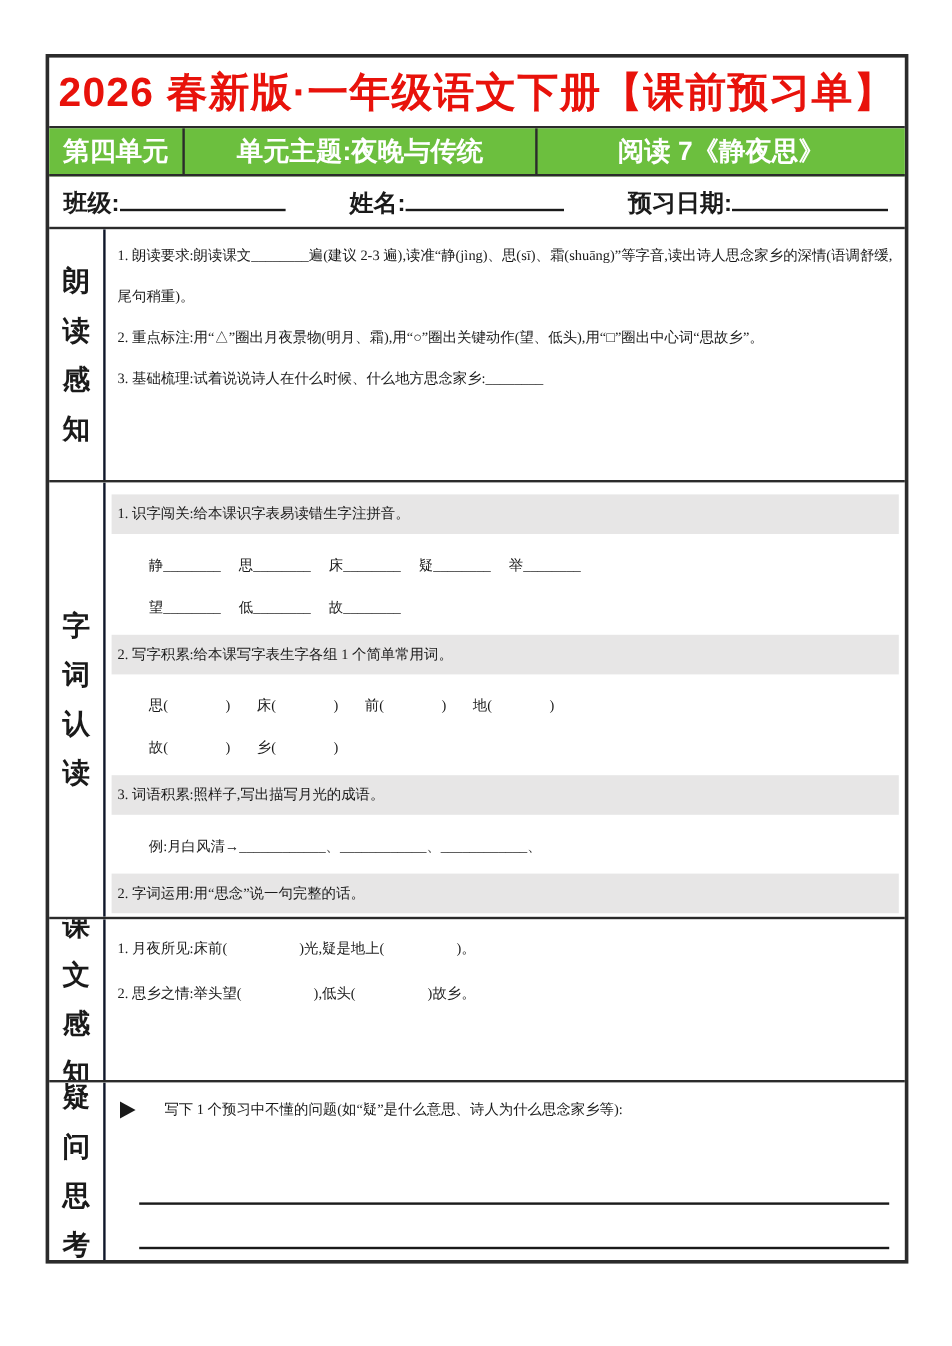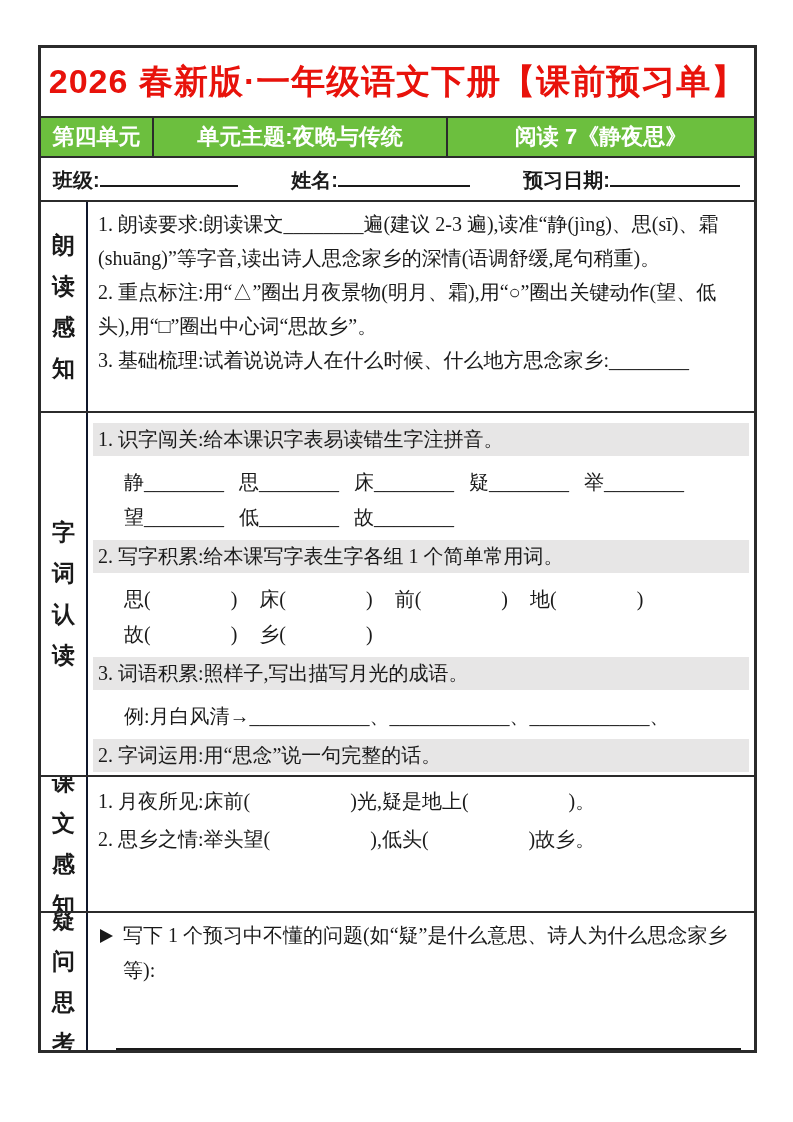--- a/index.html
+++ b/index.html
@@ -7,21 +7,21 @@
   .page {
     position:relative; width:793px; height:1122px; background:#ffffff;
     font-family:"Liberation Serif", serif; color:#1a1a1a; overflow:hidden;
   }
   .sheet {
     position:absolute; left:38px; top:45px; width:719px; height:1008px;
     border:3px solid #2b2b2b; display:flex; flex-direction:column; background:#fff;
   }
   
   .title-row {
-    height:70px; border-bottom:2px solid #2b2b2b;
+    height:59px; border-bottom:2px solid #2b2b2b;
     display:flex; align-items:center; justify-content:center;
     font-family:"Liberation Sans", sans-serif; font-weight:bold;
     font-size:34px; color:#e8120b; letter-spacing:1px; white-space:nowrap;
   }
   
   .unit-row {
     height:40px; border-bottom:2px solid #2b2b2b; display:flex;
     background:#6cbf3e; color:#ffffff;
     font-family:"Liberation Sans", sans-serif; font-weight:bold; font-size:22px;
   }
@@ -43,41 +43,41 @@
   .section:last-child { border-bottom:none; flex:1; }
   .sec-reading  { height:211px; }
   .sec-words    { height:364px; }
   .sec-text     { height:136px; }
   .section-label {
     width:47px; border-right:2px solid #0f172a; flex:none;
     display:flex; align-items:center; justify-content:center;
     font-family:Liberation Sans, sans-serif; font-weight:bold; font-size:23px;
   }
   .label-text { width:25px; text-align:center; word-break:break-all; line-height:41px; }
-  .section-content { flex:1; padding:5px 9px 4px 10px; font-size:20px; overflow:hidden; }
+  .section-content { flex:1; padding:5px 9px 4px 10px; font-size:12px; overflow:hidden; }
   .line { line-height:34px; }
   .qhead {
     background:#e7e6e6; line-height:29px; padding:2px 4px 2px 5px;
     margin:5px -4px 9px -5px;
   }
   .item-row { display:flex; gap:15px; line-height:35px; padding-left:26px; white-space:nowrap; }
   .item-row.tight { gap:22px; }
   .inline-row { line-height:35px; padding-left:26px; white-space:nowrap; }
   .blank-row { display:flex; align-items:baseline; line-height:36px; padding-left:26px; }
   .answer-blank { flex:1; height:22px; border-bottom:2px solid #1a1a1a; margin-right:4px; }
   
   .q-line { display:flex; line-height:35px; }
   .arrow-bullet {
     width:0; height:0; flex:none;
     border-left:13px solid #1a1a1a;
     border-top:7px solid transparent;
     border-bottom:7px solid transparent;
     margin:11px 10px 0 2px;
   }
-  .q-text { flex:1; }
+  .q-text { flex:1;margin-left:14px; }
   .answer-line { height:37px; border-bottom:2px solid #1a1a1a; margin:0 4px 0 18px; }
 </style>
 </head>
 <body>
 
 <div class="page">
   <div class="sheet">
 
     <div class="title-row">2026 春新版·一年级语文下册【课前预习单】</div>
 

